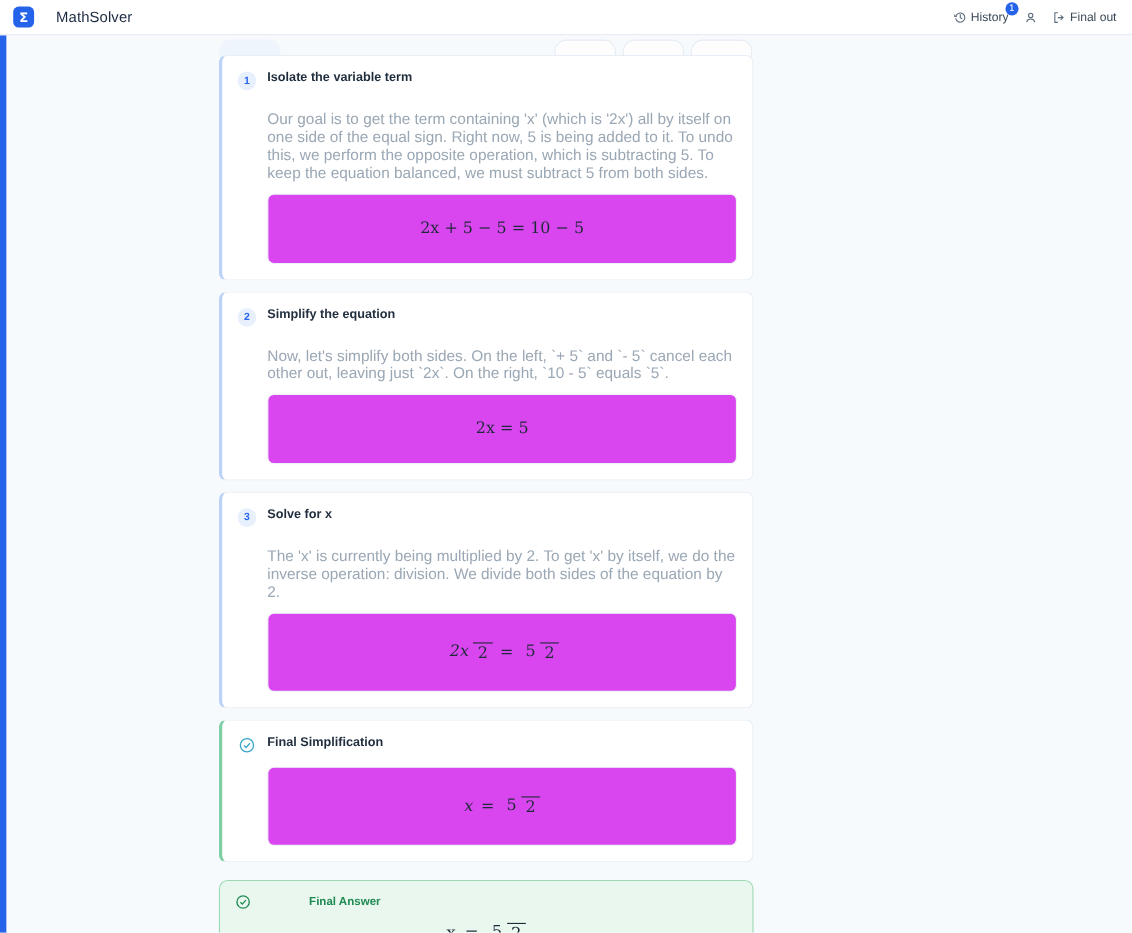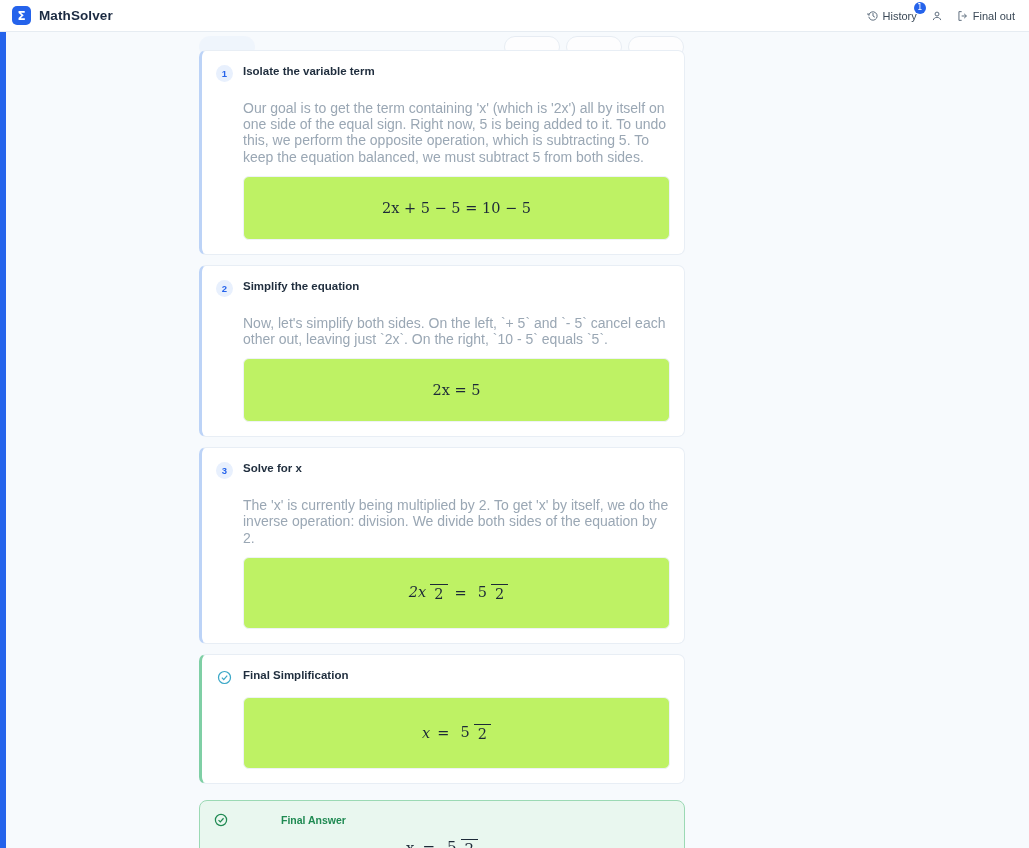--- a/index.html
+++ b/index.html
@@ -21,21 +21,21 @@
     z-index: 50;
   }
   .brand { display: flex; align-items: center; gap: 8px; padding-left: 12px; }
   .brand-logo {
     width: 19px; height: 19px; border-radius: 5px;
     background: #2563eb; color: #fff;
     display: flex; align-items: center; justify-content: center;
     font-size: 12px; font-weight: bold;
     font-family: "DejaVu Sans", sans-serif;
   }
-  .brand-name { font-size: 13.5px; font-weight: bold; color: #1b2a41; letter-spacing: .1px; }
+  .brand-name { font-size: 13.5px; font-weight: normal; color: #1b2a41; letter-spacing: .1px; margin-left: 12px; }
 
   .topbar-right {
     margin-left: auto; display: flex; align-items: center; gap: 14px;
     padding-right: 14px; font-size: 11px; color: #3e4c5a;
   }
   .tb-item { display: flex; align-items: center; gap: 4px; position: relative; cursor: default; }
   .tb-label { font-size: 11px; color: #3b4957; }
   .badge-count {
     position: absolute; top: -8px; right: -9px;
     min-width: 12px; height: 12px; padding: 0 3px;
@@ -99,21 +99,21 @@
     font-size: 11.5px; font-weight: bold; color: #1f2d3d;
     padding-top: 1px;
   }
   .step-desc {
     margin: 18px 0 0 27px;
     font-size: 14px; line-height: 16.2px; color: #9aa7b4;
     max-width: 430px;
   }
   .math-box {
     margin: 11px 0 0 27px;
-    background: #bef264;
+    background: #d946ef;
     border: 1px solid #eef2f7;
     border-radius: 6px;
     min-height: 64px;
     display: flex; align-items: center; justify-content: center;
   }
   .math-box.tall { min-height: 72px; }
   .math {
     font-family: "DejaVu Serif", serif;
     font-size: 14.5px; color: #1d2a38;
     display: flex; align-items: center; gap: 7px;

